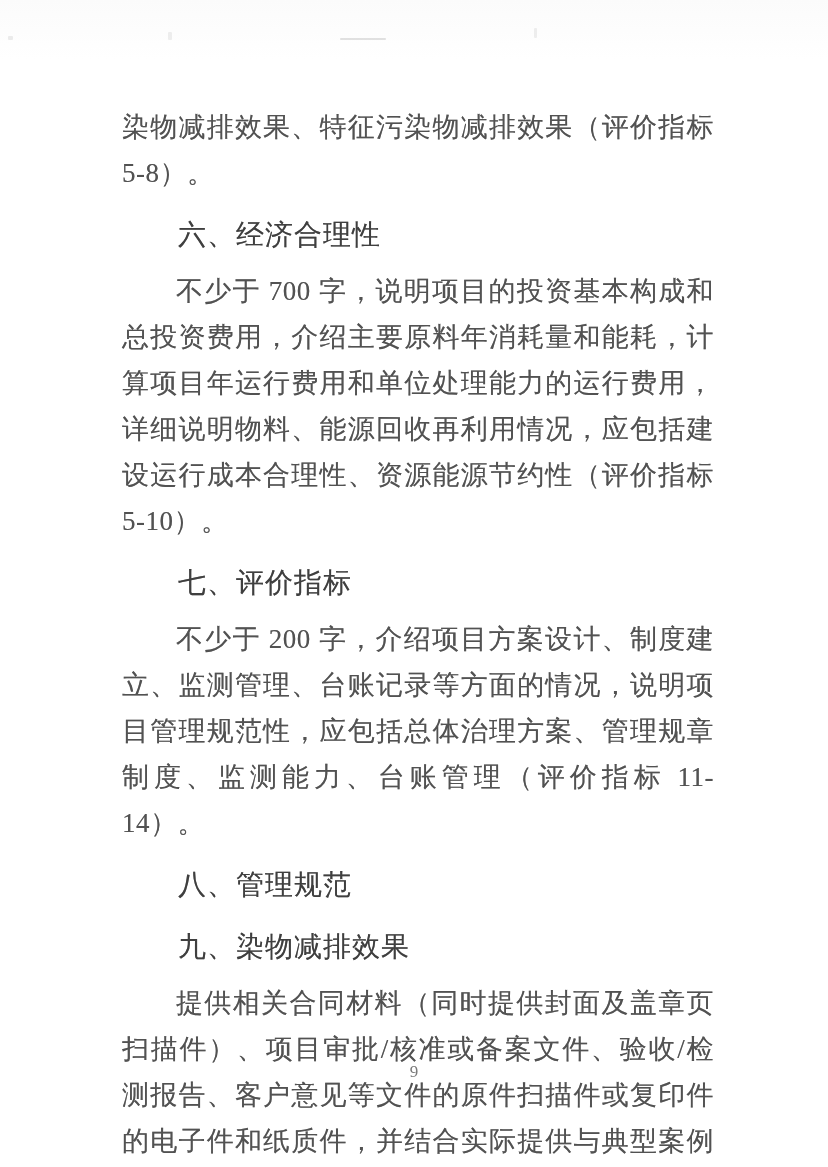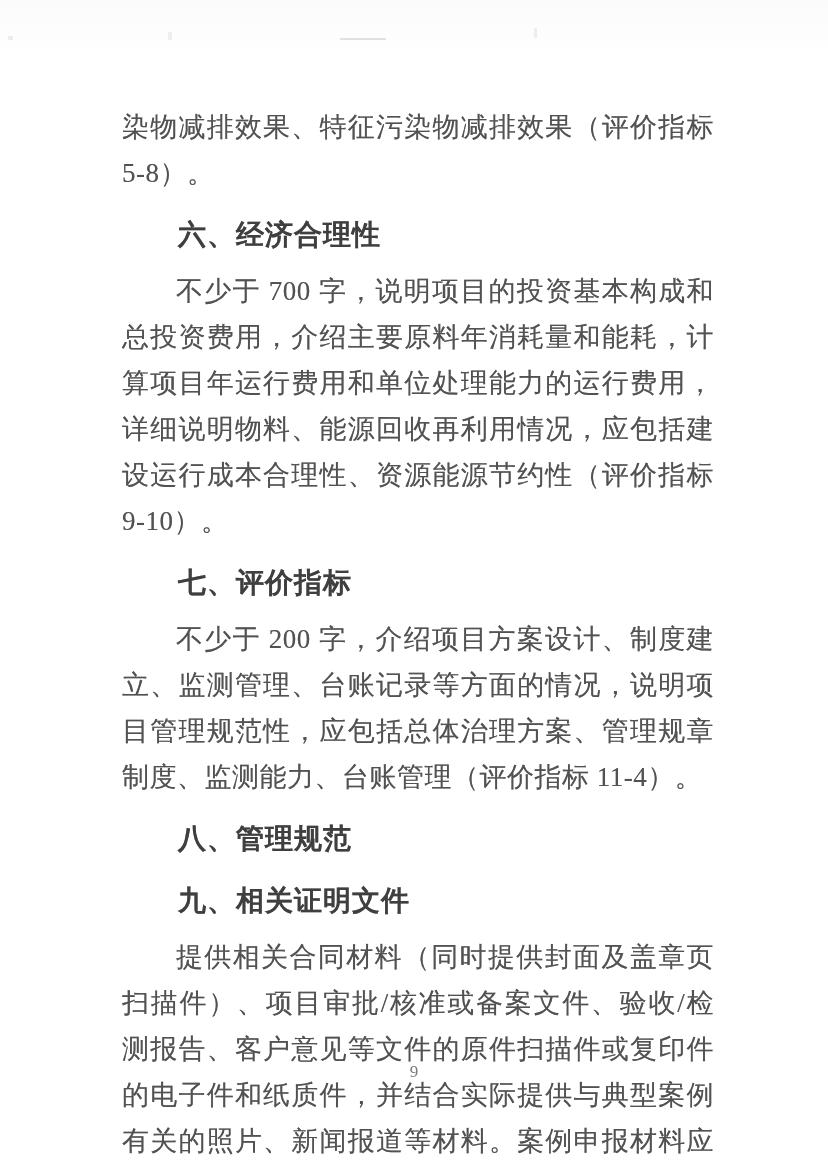--- a/index.html
+++ b/index.html
@@ -53,21 +53,21 @@
     color: #525252;
     text-shadow: 0 0 0.6px rgba(90,90,90,.55);
   }
   .para.continuation {
     text-indent: 0;
   }
   .heading {
     margin: 16px 0 10px 0;
     text-indent: 2em;
     font-size: 28px;
-    font-weight: 700;
+    font-weight: 400;
     color: #3f3f3f;
     letter-spacing: 1px;
     text-shadow: 0 0 0.6px rgba(70,70,70,.6);
   }
   .page-number {
     position: absolute;
     left: 0;
     top: 1062px;
     width: 828px;
     text-align: center;
@@ -85,30 +85,30 @@
   <span class="artifact a2"></span>
   <span class="artifact a3"></span>
   <span class="artifact a4"></span>
 
   <div class="content">
 
     <p class="para continuation">染物减排效果、特征污染物减排效果（评价指标 5-8）。</p>
 
     <h2 class="heading">六、经济合理性</h2>
 
-    <p class="para">不少于 700 字，说明项目的投资基本构成和总投资费用，介绍主要原料年消耗量和能耗，计算项目年运行费用和单位处理能力的运行费用，详细说明物料、能源回收再利用情况，应包括建设运行成本合理性、资源能源节约性（评价指标 9-10）。</p>
+    <p class="para">不少于 700 字，说明项目的投资基本构成和总投资费用，介绍主要原料年消耗量和能耗，计算项目年运行费用和单位处理能力的运行费用，详细说明物料、能源回收再利用情况，应包括建设运行成本合理性、资源能源节约性（评价指标 5-10）。</p>
 
     <h2 class="heading">七、评价指标</h2>
 
-    <p class="para">不少于 200 字，介绍项目方案设计、制度建立、监测管理、台账记录等方面的情况，说明项目管理规范性，应包括总体治理方案、管理规章制度、监测能力、台账管理（评价指标 11-4）。</p>
+    <p class="para">不少于 200 字，介绍项目方案设计、制度建立、监测管理、台账记录等方面的情况，说明项目管理规范性，应包括总体治理方案、管理规章制度、监测能力、台账管理（评价指标 11-14）。</p>
 
     <h2 class="heading">八、管理规范</h2>
 
 
-    <h2 class="heading">九、相关证明文件</h2>
+    <h2 class="heading">九、染物减排效果</h2>
 
     <p class="para">提供相关合同材料（同时提供封面及盖章页扫描件）、项目审批/核准或备案文件、验收/检测报告、客户意见等文件的原件扫描件或复印件的电子件和纸质件，并结合实际提供与典型案例有关的照片、新闻报道等材料。案例申报材料应内容真实、层次清晰、数据准确、观点明确。</p>
 
   </div>
 
   <div class="page-number">9</div>
 
 </div>
 
 </body></html>

